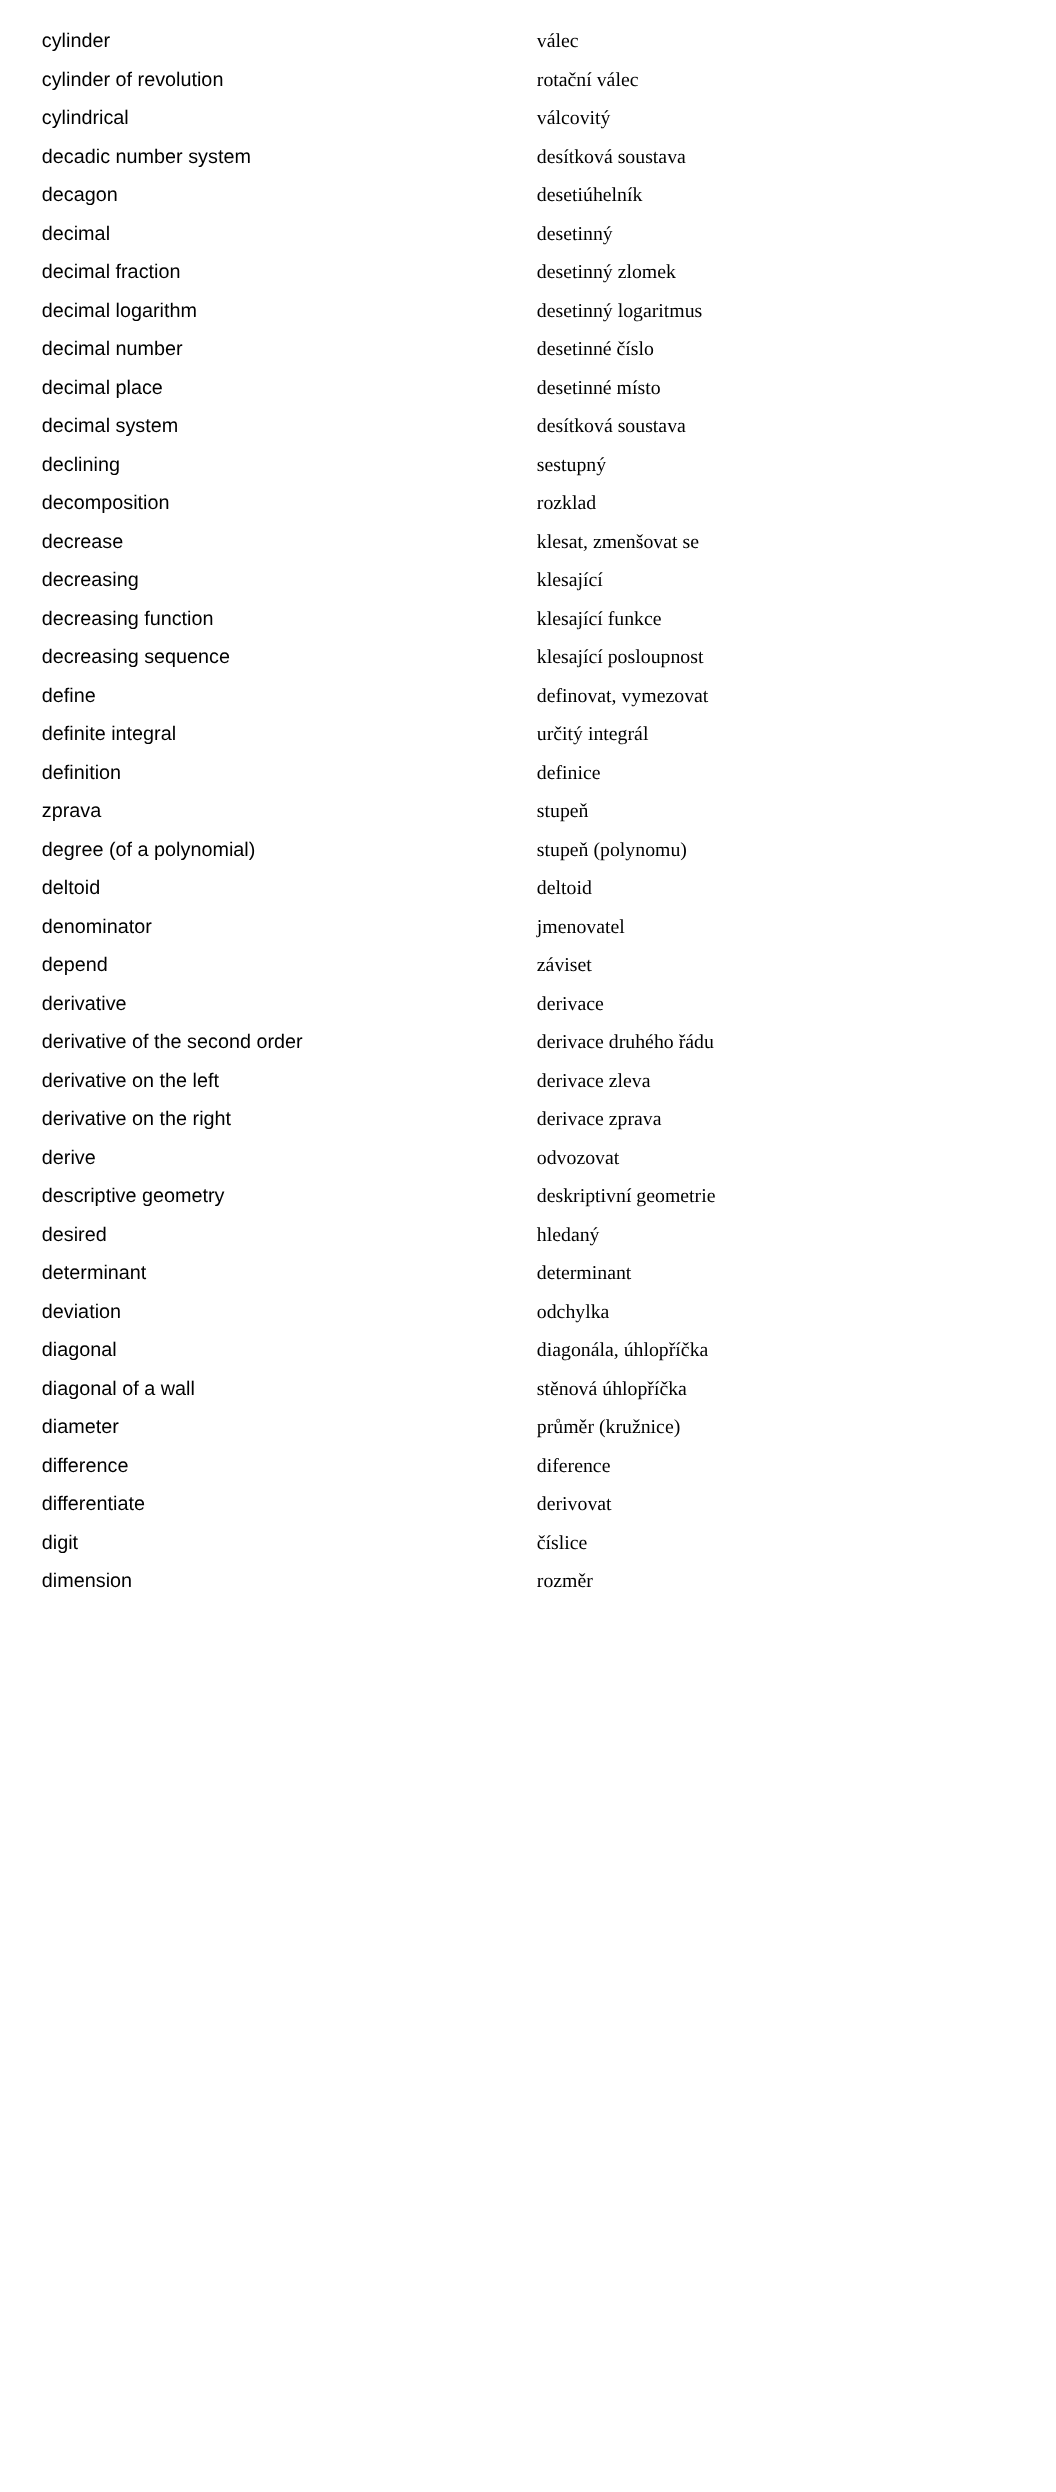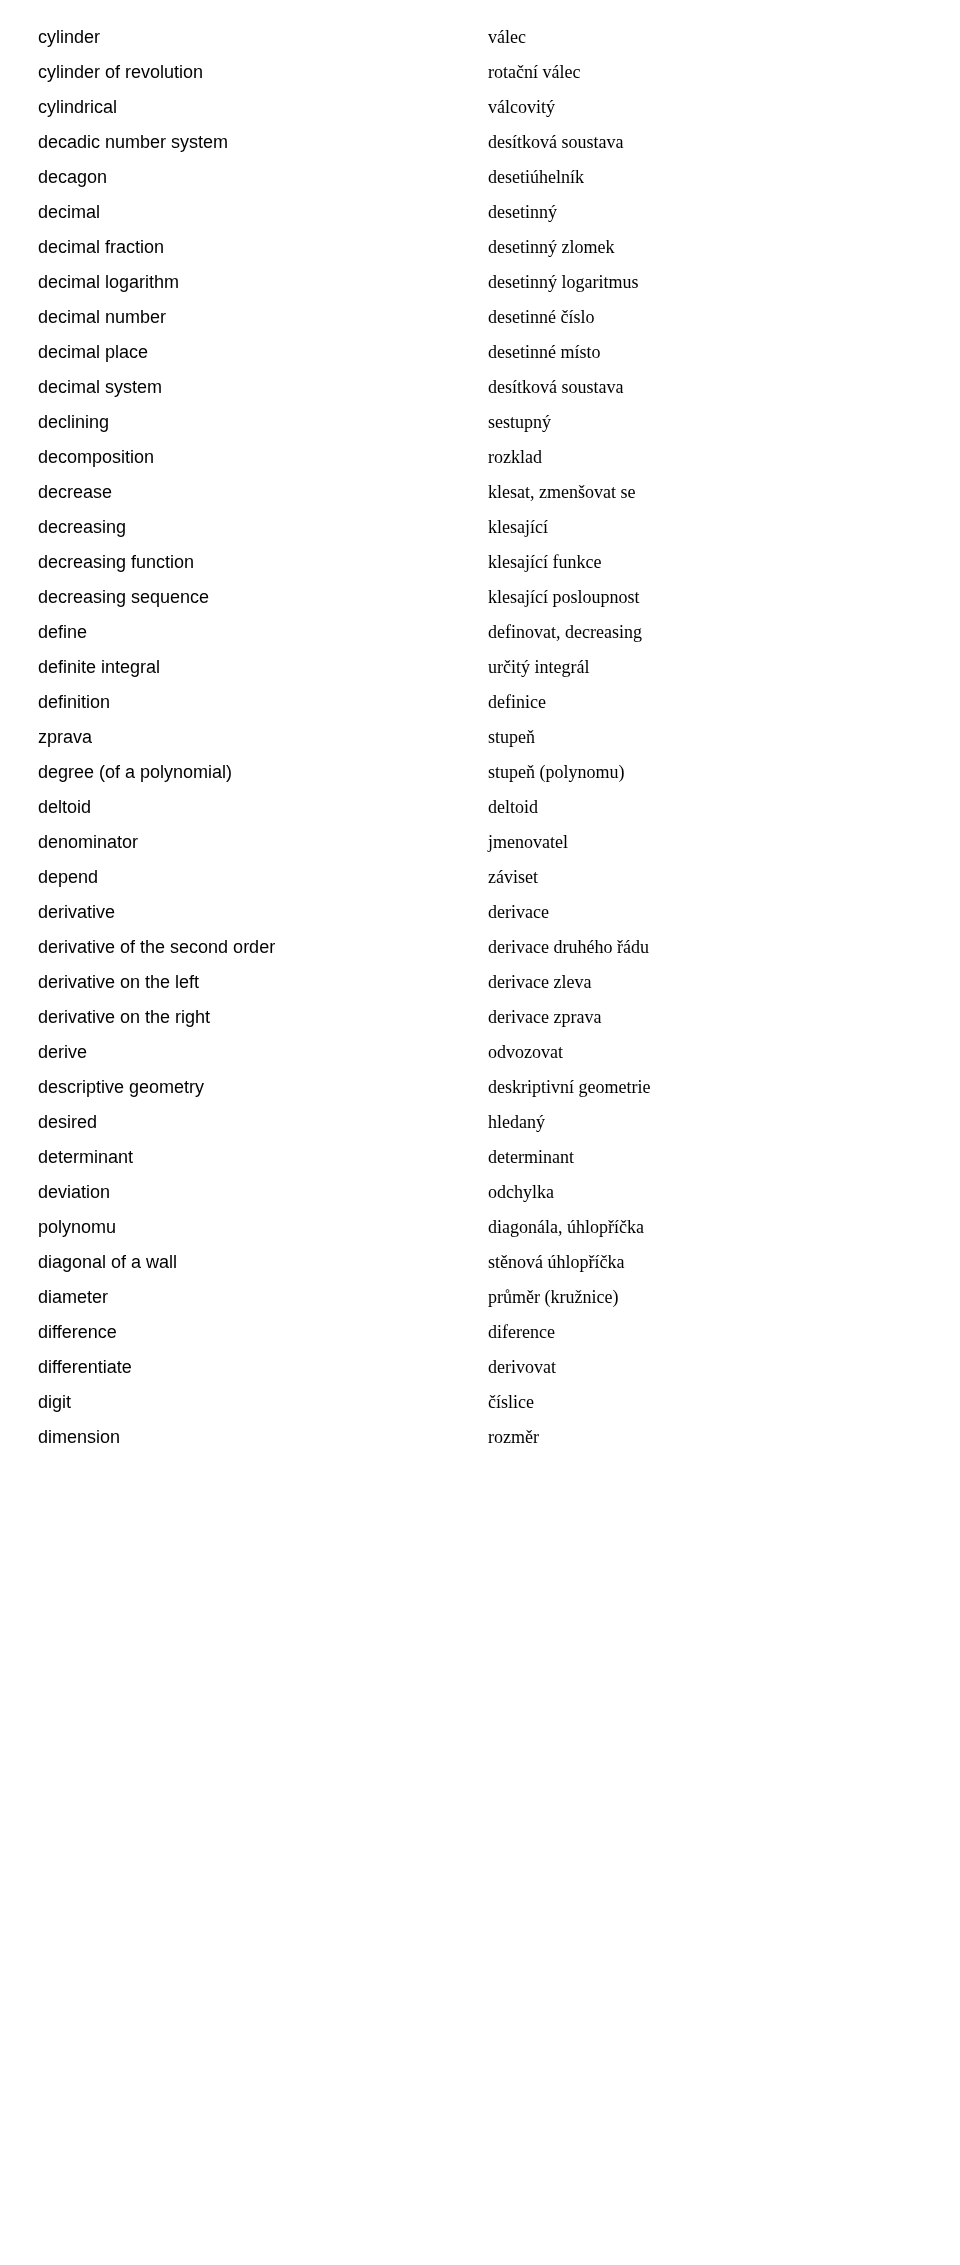--- a/index.html
+++ b/index.html
@@ -101,21 +101,21 @@
       <tr>
         <td>decreasing function</td>
         <td>klesající funkce</td>
       </tr>
       <tr>
         <td>decreasing sequence</td>
         <td>klesající posloupnost</td>
       </tr>
       <tr>
         <td>define</td>
-        <td>definovat, decreasing</td>
+        <td>definovat, vymezovat</td>
       </tr>
       <tr>
         <td>definite integral</td>
         <td>určitý integrál</td>
       </tr>
       <tr>
         <td>definition</td>
         <td>definice</td>
       </tr>
       <tr>
@@ -168,21 +168,21 @@
       </tr>
       <tr>
         <td>determinant</td>
         <td>determinant</td>
       </tr>
       <tr>
         <td>deviation</td>
         <td>odchylka</td>
       </tr>
       <tr>
-        <td>polynomu</td>
+        <td>diagonal</td>
         <td>diagonála, úhlopříčka</td>
       </tr>
       <tr>
         <td>diagonal of a wall</td>
         <td>stěnová úhlopříčka</td>
       </tr>
       <tr>
         <td>diameter</td>
         <td>průměr (kružnice)</td>
       </tr>

